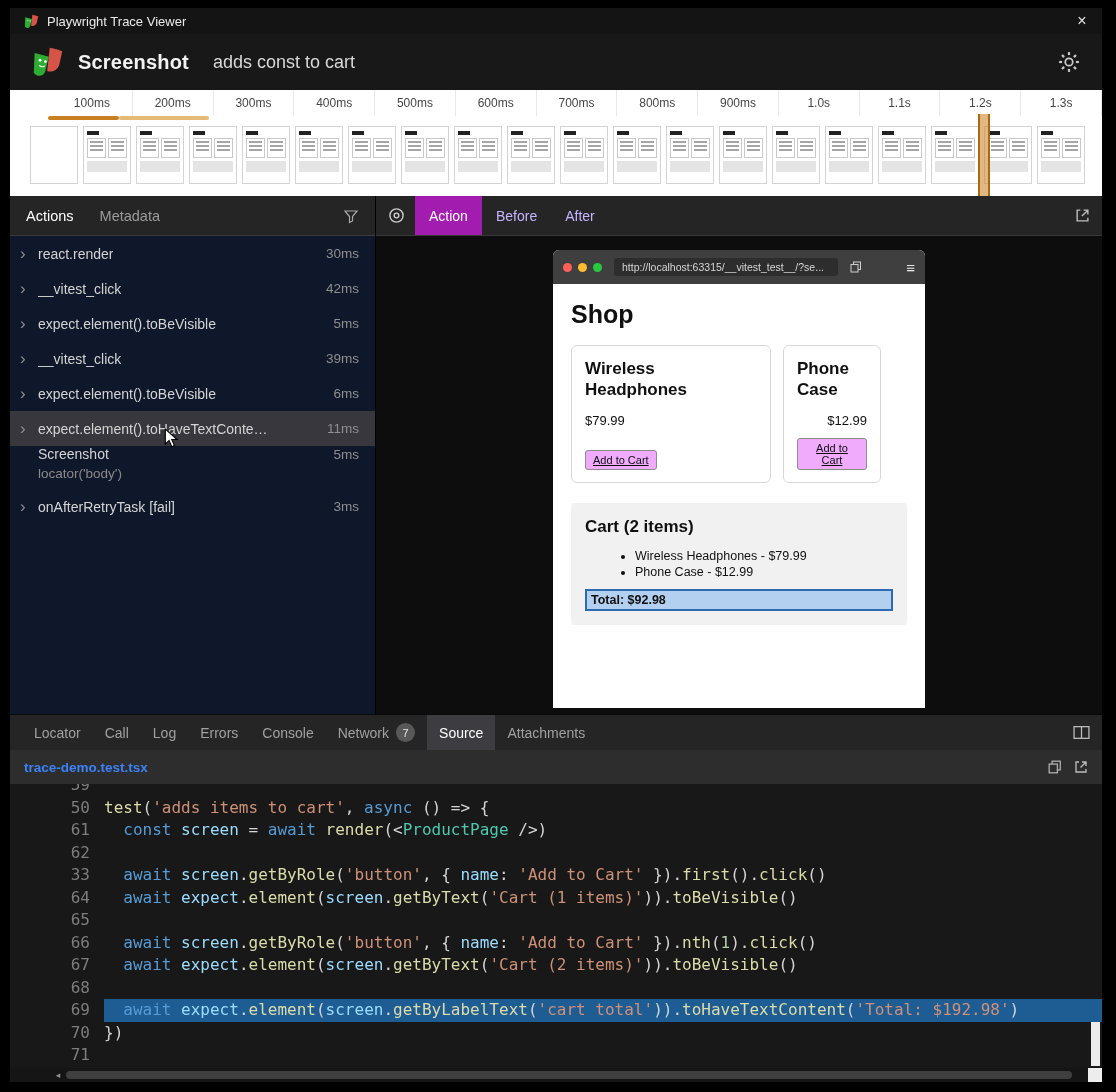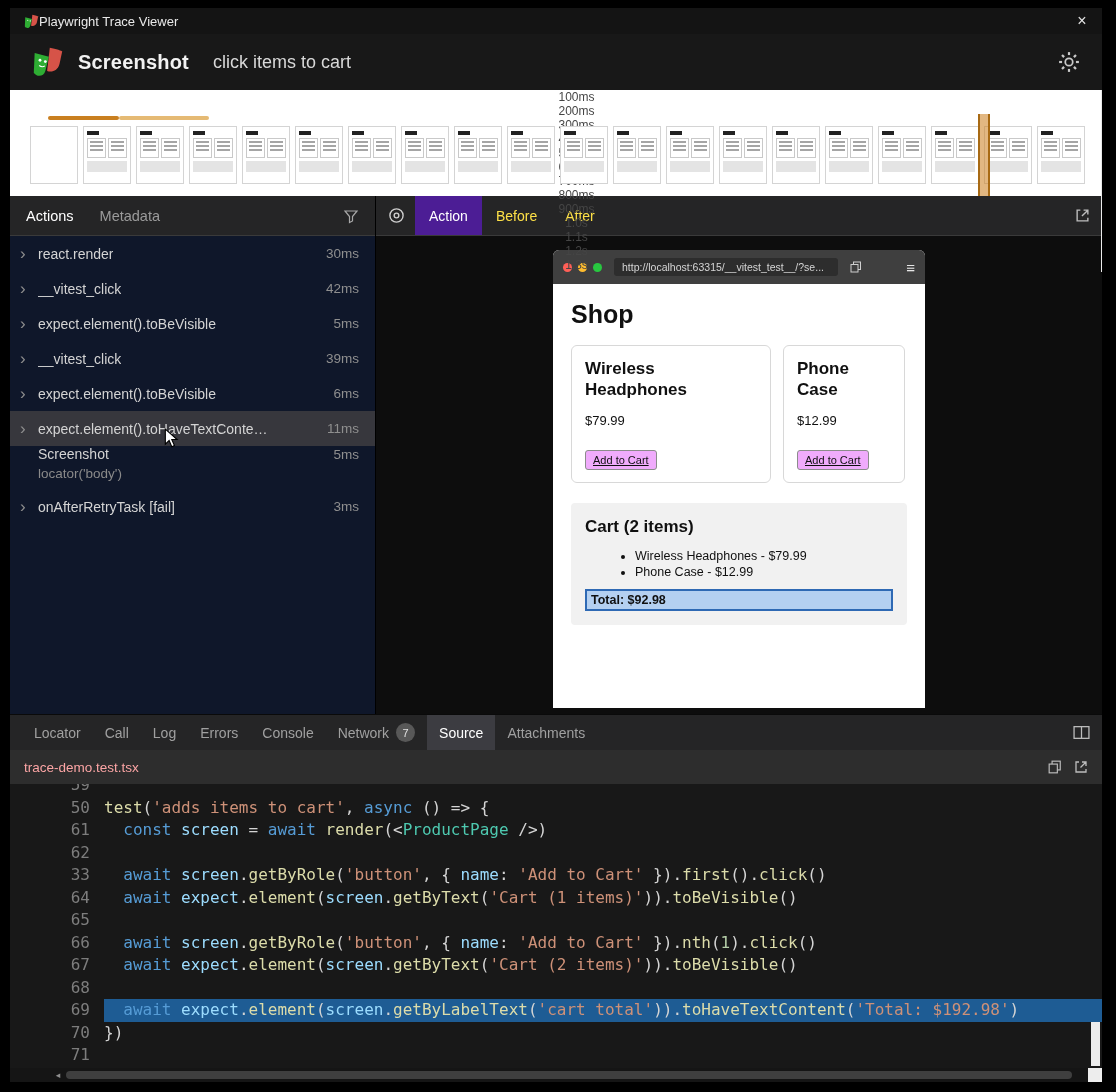--- a/index.html
+++ b/index.html
@@ -1,31 +1,31 @@
 <!DOCTYPE html>
 <html><head>
 <meta charset="utf-8">
 <style>
   *{margin:0;padding:0;box-sizing:border-box;}
   html,body{width:1116px;height:1092px;background:#000;font-family:"Liberation Sans",sans-serif;overflow:hidden;}
   .window{position:absolute;left:10px;top:8px;width:1092px;height:1074px;background:#0d0d0d;}
 
   
-  .titlebar{height:26px;background:#141414;display:flex;align-items:center;padding:0 10px 0 14px;color:#e9e9e9;font-size:13px;}
+  .titlebar{height:26px;background:#141414;display:flex;align-items:center;padding:0 10px 0 14px;color:#e9e9e9;font-size:13px;gap:8px;}
   .titlebar .close{margin-left:auto;color:#e3e3e3;font-size:16px;width:20px;text-align:center;cursor:pointer;}
 
   
   .header{height:56px;background:#181818;display:flex;align-items:center;padding:0 22px;gap:14px;}
   .brand{font-size:20px;font-weight:700;color:#f2f2f2;letter-spacing:.2px;}
   .test-title{font-size:18px;color:#d8d8d8;margin-left:10px;}
   .gear{margin-left:auto;cursor:pointer;display:flex;}
 
   
   .timeline{height:106px;background:#fff;position:relative;}
-  .tl-labels{display:flex;height:26px;padding-left:42px;flex-direction:column;}
+  .tl-labels{display:flex;height:26px;padding-left:42px;}
   .tl-slot{flex:1;font-size:12px;color:#454545;display:flex;align-items:center;justify-content:center;border-right:1px solid #e9e9e9;}
   .tl-bar{position:absolute;top:26px;height:4px;border-radius:2px;}
   .tl-thumbs{position:absolute;top:36px;left:20px;display:flex;gap:5px;}
   .thumb{width:48px;height:58px;background:#fff;border:1px solid #d4d4d4;padding:4px 3px;cursor:pointer;flex:none;}
   .t-title{width:12px;height:4px;background:#222;margin-bottom:3px;}
   .t-cards{display:flex;gap:2px;}
   .t-card{flex:1;border:1px solid #c9c9c9;height:20px;padding:2px;display:flex;flex-direction:column;gap:2px;}
   .t-line{height:2px;background:#a5a5a5;}
   .t-cart{margin-top:3px;height:11px;background:#e4e4e4;}
   .tl-marker{position:absolute;top:24px;bottom:0;width:12px;background:rgba(202,124,28,.55);border-left:2px solid #a86a14;border-right:2px solid #a86a14;}
@@ -42,53 +42,53 @@
   .action-row.selected{background:#37373d;}
   .ar-main{display:flex;align-items:center;}
   .ar-chev{width:18px;color:#8f8f8f;font-size:17px;line-height:1;flex:none;}
   .ar-label{font-size:14px;color:#d4d4d4;white-space:nowrap;overflow:hidden;}
   .ar-dur{font-size:13.5px;color:#8f8f8f;margin-left:auto;padding-left:10px;}
   .ar-sub{font-size:13.5px;color:#8a8a8a;padding:4px 0 8px 18px;}
 
   .right-panel{flex:1;display:flex;flex-direction:column;background:#0d0d0d;}
   .vtabs{height:40px;background:#252526;border-bottom:1px solid #3a3a3a;display:flex;align-items:center;padding:0 12px;flex:none;}
   .target{display:flex;margin-right:10px;}
-  .vtab{padding:0 14px;height:100%;display:flex;align-items:center;font-size:14px;color:#fde047;cursor:pointer;}
-  .vtab.active{background:#4c1d95;color:#fff;}
+  .vtab{padding:0 14px;height:100%;display:flex;align-items:center;font-size:14px;color:#c4b5fd;cursor:pointer;}
+  .vtab.active{background:#a21caf;color:#fff;}
   .ext{margin-left:auto;cursor:pointer;display:flex;}
   .snapshot-area{flex:1;display:flex;justify-content:center;padding-top:14px;overflow:hidden;}
   .browser{width:372px;height:458px;background:#fff;border-radius:6px 6px 0 0;overflow:hidden;display:flex;flex-direction:column;}
   .browser-bar{height:28px;background:#3f3f3f;display:flex;align-items:center;padding:17px 10px;gap:6px;flex:none;}
   .dot{width:9px;height:9px;border-radius:50%;flex:none;}
   .url{width:224px;height:18px;background:#2d2d2d;border-radius:3px;color:#d5d5d5;font-size:10.5px;line-height:18px;padding:0 8px;margin-left:6px;white-space:nowrap;overflow:hidden;cursor:text;}
   .burger{color:#e6e6e6;font-size:15px;margin-left:auto;cursor:pointer;}
   .page{flex:1;background:#fff;padding:16px 18px;color:#101010;}
   .shop-h{font-size:25px;font-weight:700;}
   .products{display:flex;gap:12px;margin-top:16px;height:138px;}
   .card{border:1px solid #d8d8d8;border-radius:6px;padding:12px 13px;display:flex;flex-direction:column;align-items:flex-start;}
   .card.c0{width:200px;}
-  .card.c1{width:122px;}
+  .card.c1{width:98px;align-items:flex-end;}
   .p-name{font-size:17px;font-weight:700;line-height:1.25;}
   .p-price{font-size:13px;margin-top:12px;}
   .p-btn{margin-top:auto;font-size:11px;color:#101010;background:#f0abfc;border:1px solid #8c8c8c;border-radius:3px;padding:3px 7px;cursor:pointer;font-family:"Liberation Sans",sans-serif;text-decoration:underline;}
   .cart{margin-top:20px;background:#f1f1f1;border-radius:4px;padding:14px;}
   .cart-h{font-size:17px;font-weight:700;}
   .cart ul{margin:12px 0 0 22px;font-size:12.5px;}
   .cart li{margin-bottom:2px;margin-left:28px;}
   .total{margin-top:10px;background:#b4d0f1;border:2px solid #2e69b4;font-size:12.5px;font-weight:700;padding:2px 4px;}
 
   
   .bottom-tabs{height:36px;background:#252526;display:flex;align-items:center;padding:0 12px;border-top:1px solid #0a0a0a;}
   .btab{padding:0 12px;height:100%;display:flex;align-items:center;gap:7px;font-size:14px;color:#a0a0a0;cursor:pointer;}
   .btab.active{background:#3c3c41;color:#fff;}
   .badge{width:19px;height:19px;border-radius:50%;background:#585858;color:#e3e3e3;font-size:11px;display:flex;align-items:center;justify-content:center;}
   .split{margin-left:auto;cursor:pointer;display:flex;}
 
   
-  .file-bar{height:34px;background:#2d2d2d;display:flex;align-items:center;padding:0 14px;color:#fca5a5;font-size:13.5px;gap:20px;}
+  .file-bar{height:34px;background:#2d2d2d;display:flex;align-items:center;padding:0 14px;color:#3b82f6;font-size:13.5px;gap:20px;font-weight:bold;}
   .fb-icons{margin-left:auto;display:flex;gap:12px;}
   .fb-icons span{cursor:pointer;display:flex;}
 
   
   .code-wrap{height:284px;background:#181818;overflow:hidden;position:relative;font-family:"DejaVu Sans Mono",monospace;}
   .code-scroll{margin-top:-10px;}
   .code-line{display:flex;height:22.5px;line-height:22.5px;font-size:16px;padding-left:48px;}
   .gutter{width:46px;text-align:right;padding-right:14px;color:#7d7d7d;flex:none;}
   .code-text{white-space:pre;flex:1;}
   .code-line.hl .code-text{background:#1e5c94;}
@@ -127,21 +127,21 @@
     <span>
       <svg width="32" height="32" viewBox="0 0 36 36">
         <path d="M20 2c7 1 14 4 14 4l-3 14c-2 8-9 10-14 8l3-26z" fill="#d65348"></path>
         <path d="M3 8l16 4-4 16c-2 7-10 7-13 2L3 8z" fill="#2ead33"></path>
         <circle cx="9" cy="16" r="1.6" fill="#fff"></circle>
           <circle cx="15" cy="17.5" r="1.6" fill="#fff"></circle>
         <path d="M8 22c2.5 1.8 5 1.5 6.5.3" stroke="#fff" stroke-width="1.2" fill="none"></path>
       </svg>
     </span>
     <span class="brand">Screenshot</span>
-    <span class="test-title">click items to cart</span>
+    <span class="test-title">adds const to cart</span>
     <span class="gear">
       <svg width="22" height="22" viewBox="0 0 20 20">
         <circle cx="10" cy="10" r="3.4" fill="none" stroke="#c9c9c9" stroke-width="1.6"></circle>
         <g stroke="#c9c9c9" stroke-width="2">
           <line x1="16.3" y1="10" x2="19" y2="10"></line>
             <line x1="14.45" y1="14.45" x2="16.36" y2="16.36"></line>
           <line x1="10" y1="16.3" x2="10" y2="19"></line>
             <line x1="5.55" y1="14.45" x2="3.64" y2="16.36"></line>
           <line x1="3.7" y1="10" x2="1" y2="10"></line>
             <line x1="5.55" y1="5.55" x2="3.64" y2="3.64"></line>

